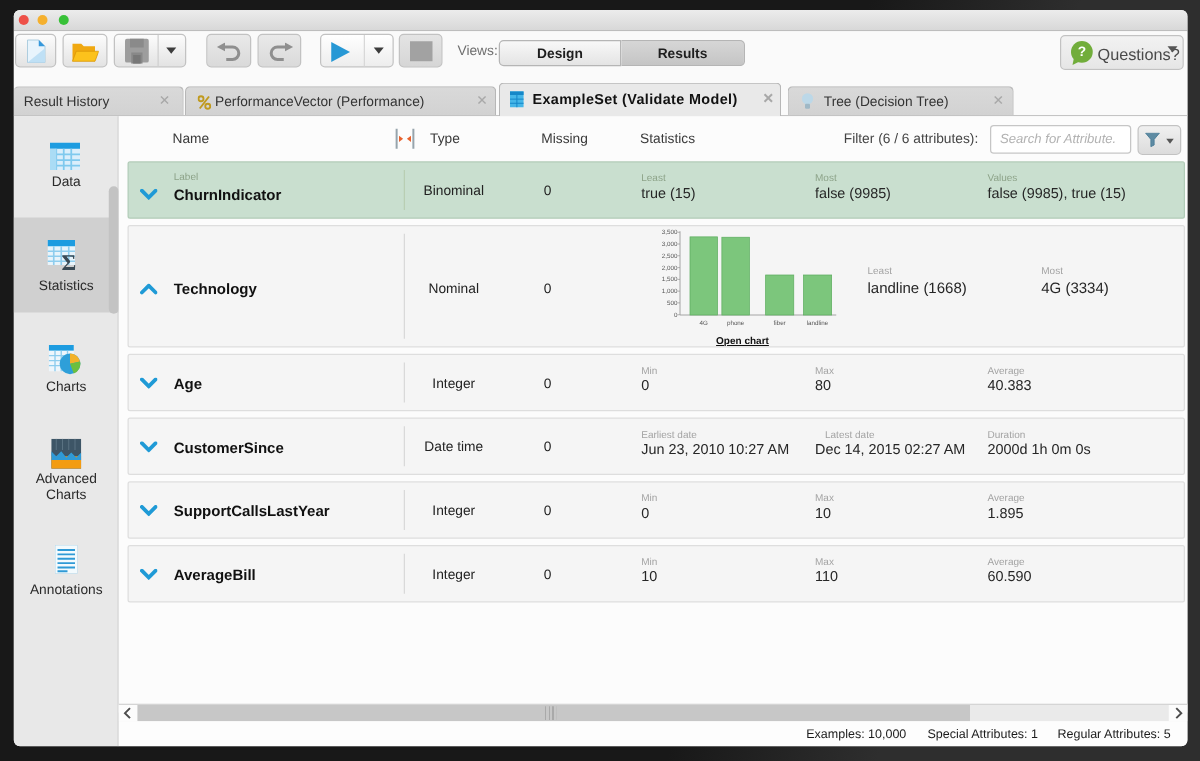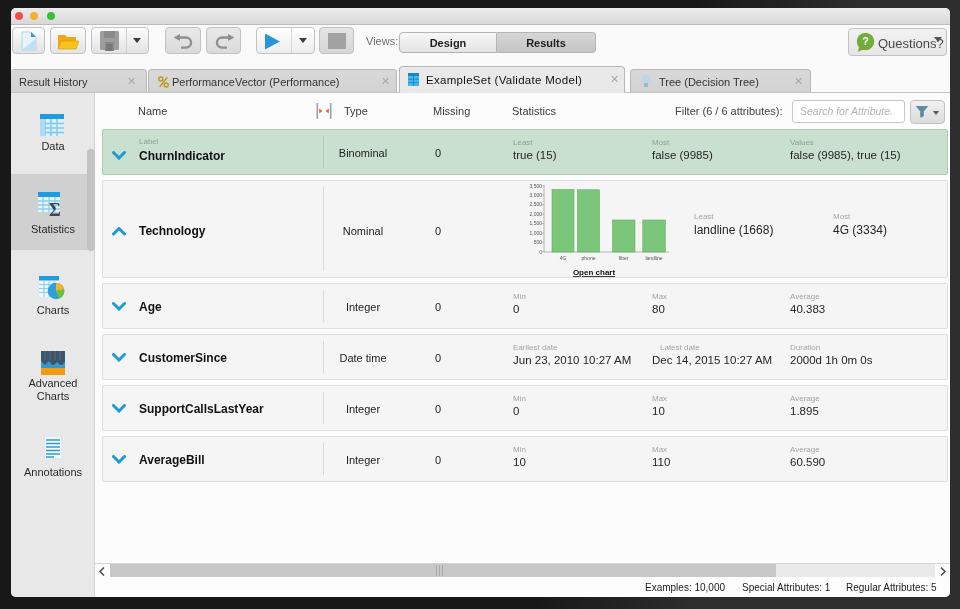--- a/index.html
+++ b/index.html
@@ -9,21 +9,21 @@
   #titlebar { position:absolute; left:0; top:0; width:939px; height:17px; background:linear-gradient(#ececec,#d8d8d8); border-bottom:1px solid #bdbdbd; }
   .tl { position:absolute; top:4px; width:8px; height:8px; border-radius:50%; }
   #titletext { position:absolute; top:3px; left:0; width:939px; text-align:center; font-size:11px; color:#303030; }
   #toolbar { position:absolute; left:0; top:17px; width:939px; height:35px; background:#fafafa; }
   .tbtn { position:absolute; top:2px; height:27px; background:linear-gradient(#fcfcfc,#e3e3e3); border:1px solid #c2c2c2; border-radius:4px; }
   .caret { width:0; height:0; border-left:4px solid transparent; border-right:4px solid transparent; border-top:5px solid #4a4a4a; display:inline-block; }
   .seg { position:absolute; top:7px; height:21px; border:1px solid #b5b5b5; font-size:11px; font-weight:bold; color:#1e1e1e; text-align:center; line-height:20px; }
   #tabbar { position:absolute; left:0; top:52px; width:939px; height:33px; background:#fafafa; }
   .tab { position:absolute; bottom:1px; height:23px; background:linear-gradient(#d9d9d9,#d2d2d2); border:1px solid #b7b7b7; border-bottom:none; border-radius:4px 4px 0 0; font-size:11px; color:#333; }
   .tab .x { position:absolute; top:6px; color:#a8a8a8; font-size:11px; line-height:11px; }
-  .tab.active { background:#e9e9e9; height:27px; bottom:0; font-weight:normal; color:#111; }
+  .tab.active { background:#e9e9e9; height:27px; bottom:0; font-weight:bold; color:#111; }
   #sidebar { position:absolute; left:0; top:85px; width:84px; height:504px; background:#e8e8e8; border-right:1px solid #d2d2d2; }
   .sideitem { position:absolute; left:0; width:84px; text-align:center; font-size:11px; color:#2a2a2a; line-height:13px; }
   #content { position:absolute; left:84px; top:85px; width:855px; height:477px; background:#fcfcfc; }
   .hdr { position:absolute; font-size:11px; color:#3a3a3a; }
   .row { position:absolute; left:7px; width:846px; height:46px; background:#f5f5f5; border:1px solid #dedede; border-radius:2px; }
   .row.green { background:#c9dfcf; border-color:#b2ccb8; }
   .rname { position:absolute; left:36px; top:16px; font-weight:bold; font-size:12px; color:#111; }
   .rsep { position:absolute; left:220px; top:6px; bottom:6px; width:1px; background:#d9d9d9; }
   .row.green .rsep { background:#b9ceb3; }
   .rtype { position:absolute; left:222px; top:17px; width:76px; text-align:center; font-size:11px; color:#222; }
@@ -317,21 +317,21 @@
       <svg class="chev" width="14" height="9" viewBox="0 0 14 9">
           <path d="M1.5 1.5 L7 7 L12.5 1.5" fill="none" stroke="#1f9ad6" stroke-width="3" stroke-linecap="round"></path>
         </svg>
       <div class="rname">CustomerSince</div>
       <div class="rsep"></div>
       <div class="rtype">Date time</div>
       <div class="rmiss">0</div>
       <div class="slab" style="left:410px;">Earliest date</div>
         <div class="sval" style="left:410px;">Jun 23, 2010 10:27 AM</div>
       <div class="slab" style="left:536px;padding-left:21px;">Latest date</div>
-        <div class="sval" style="left:549px;">Dec 14, 2015 10:27 AM</div>
+        <div class="sval" style="left:549px;">Dec 14, 2015 02:27 AM</div>
       <div class="slab" style="left:687px;">Duration</div>
         <div class="sval" style="left:687px;">2000d 1h 0m 0s</div>
     </div>
 
     <div class="row" style="top:292px;">
       <svg class="chev" width="14" height="9" viewBox="0 0 14 9">
           <path d="M1.5 1.5 L7 7 L12.5 1.5" fill="none" stroke="#1f9ad6" stroke-width="3" stroke-linecap="round"></path>
         </svg>
       <div class="rname">SupportCallsLastYear</div>
       <div class="rsep"></div>

